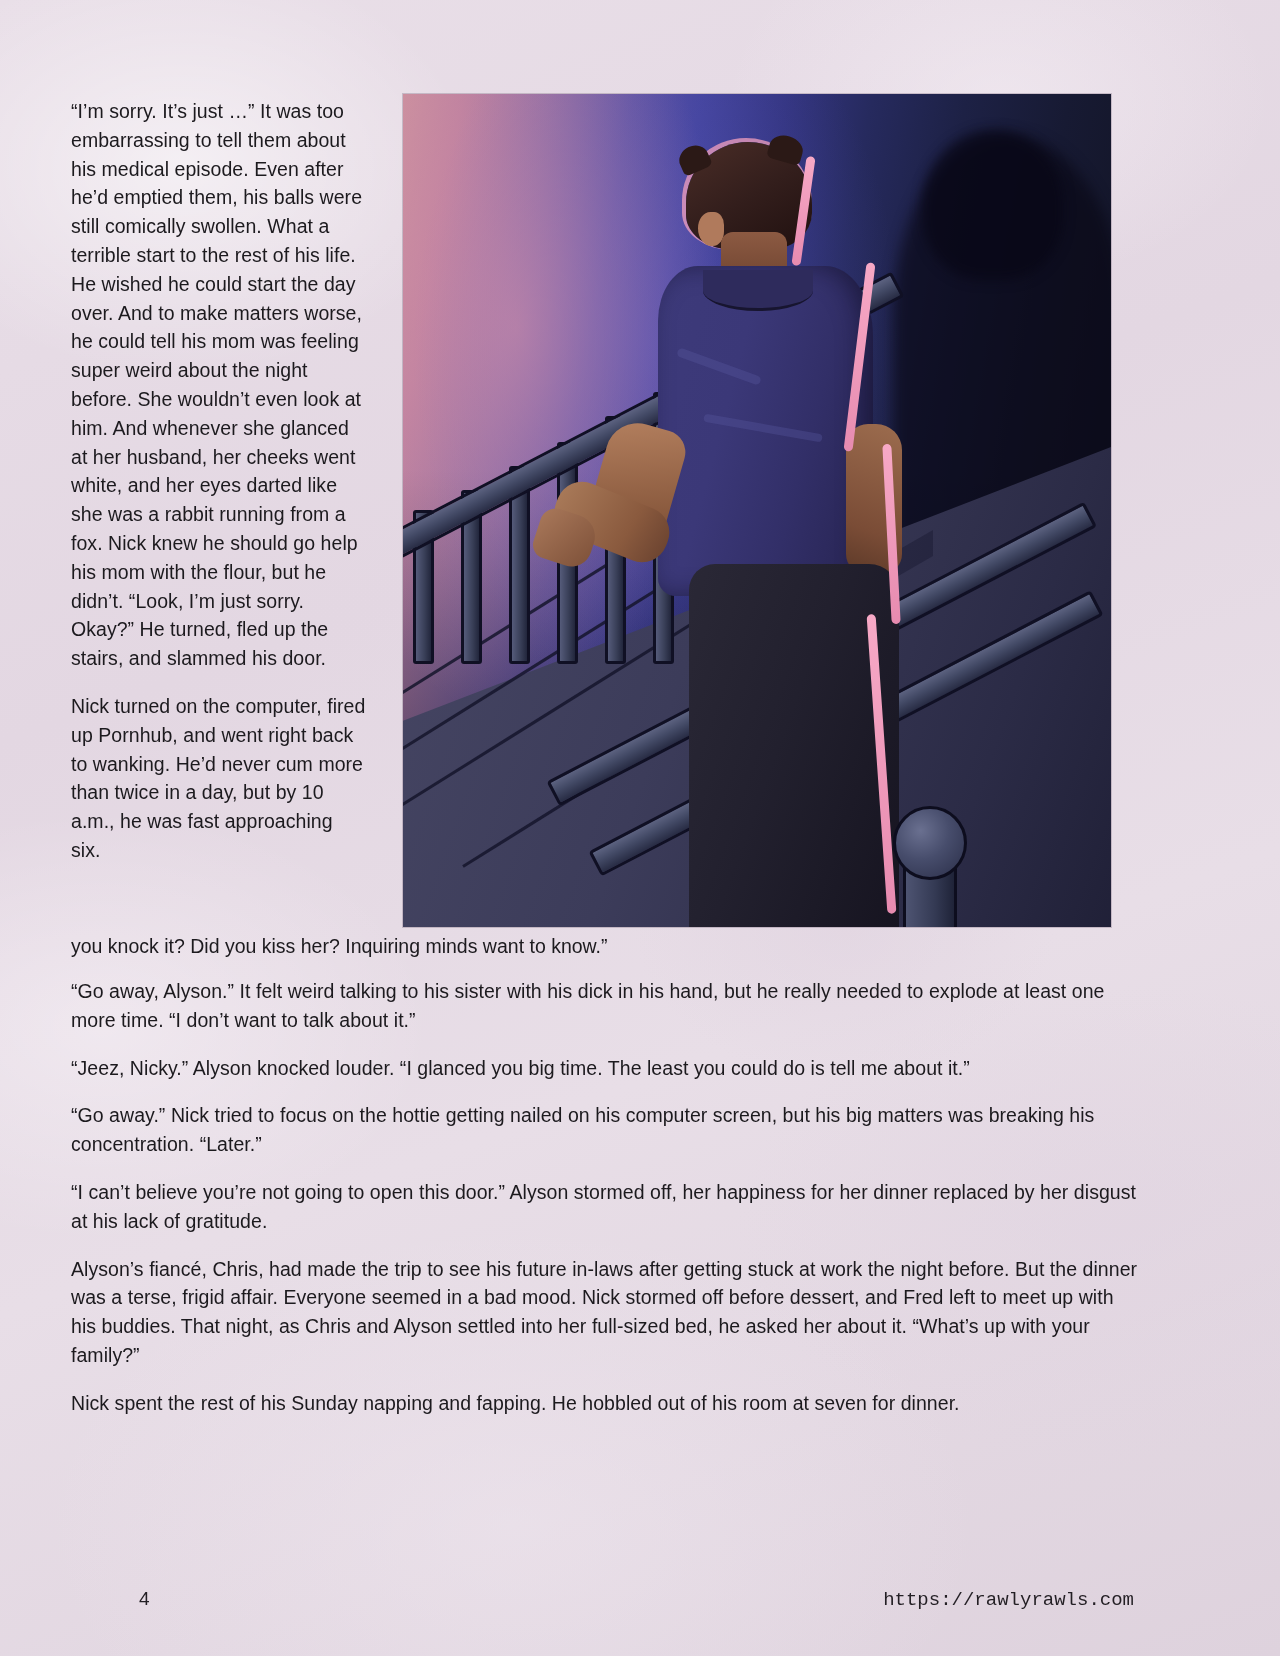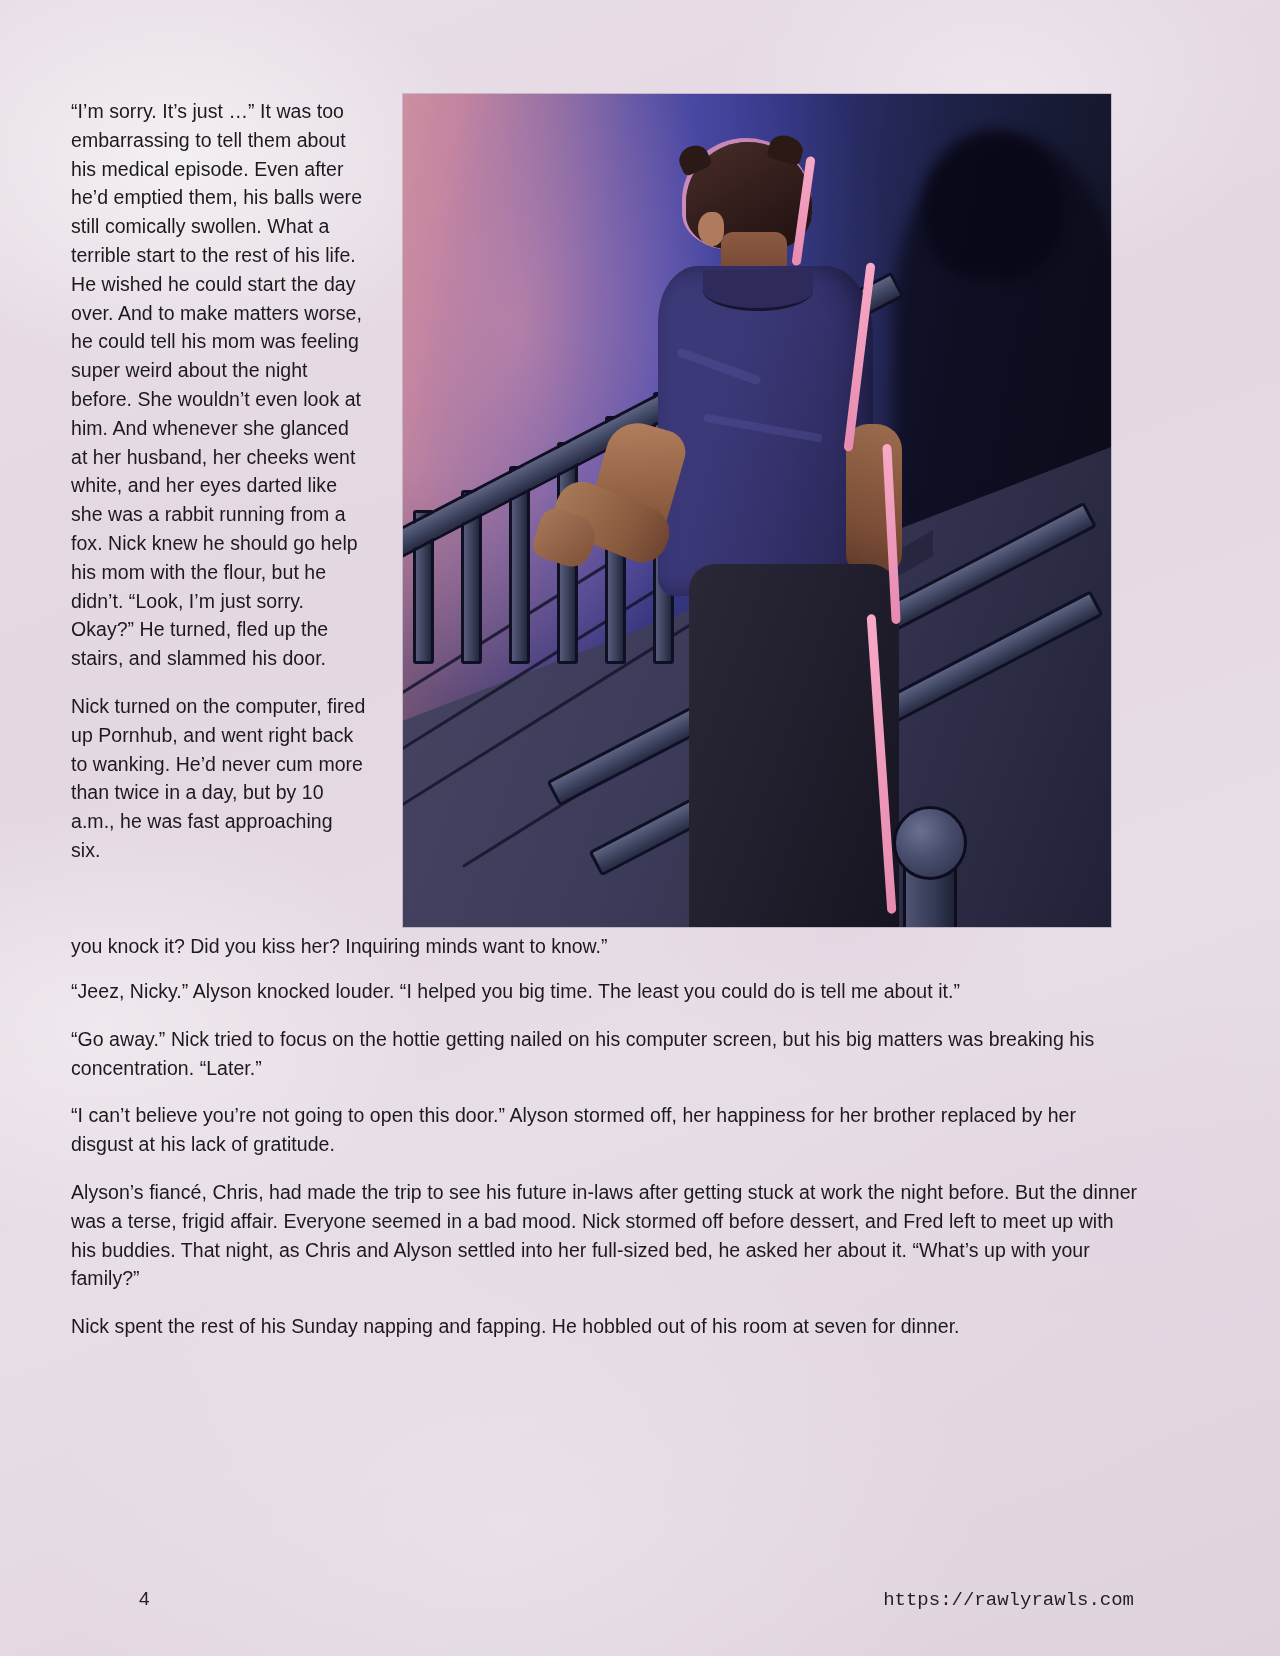--- a/index.html
+++ b/index.html
@@ -387,23 +387,24 @@
   </div>
 
   <div class="col-narrow">
     <p>“I’m sorry. It’s just …” It was too embarrassing to tell them about his medical episode. Even after he’d emptied them, his balls were still comically swollen. What a terrible start to the rest of his life. He wished he could start the day over. And to make matters worse, he could tell his mom was feeling super weird about the night before. She wouldn’t even look at him. And whenever she glanced at her husband, her cheeks went white, and her eyes darted like she was a rabbit running from a fox. Nick knew he should go help his mom with the flour, but he didn’t. “Look, I’m just sorry. Okay?” He turned, fled up the stairs, and slammed his door.</p>
     <p>Nick turned on the computer, fired up Pornhub, and went right back to wanking. He’d never cum more than twice in a day, but by 10 a.m., he was fast approaching six.</p>
   </div>
 
   <div class="bridge-line">you knock it? Did you kiss her? Inquiring minds want to know.”</div>
 
   <div class="col-full">
-    <p>“Jeez, Nicky.” Alyson knocked louder. “I helped you big time. The least you could do is tell me about it.”</p>
+    <p>“Go away, Alyson.” It felt weird talking to his sister with his dick in his hand, but he really needed to explode at least one more time. “I don’t want to talk about it.”</p>
+    <p>“Jeez, Nicky.” Alyson knocked louder. “I glanced you big time. The least you could do is tell me about it.”</p>
     <p>“Go away.” Nick tried to focus on the hottie getting nailed on his computer screen, but his big matters was breaking his concentration. “Later.”</p>
-    <p>“I can’t believe you’re not going to open this door.” Alyson stormed off, her happiness for her brother replaced by her disgust at his lack of gratitude.</p>
+    <p>“I can’t believe you’re not going to open this door.” Alyson stormed off, her happiness for her dinner replaced by her disgust at his lack of gratitude.</p>
     <p>Alyson’s fiancé, Chris, had made the trip to see his future in-laws after getting stuck at work the night before. But the dinner was a terse, frigid affair. Everyone seemed in a bad mood. Nick stormed off before dessert, and Fred left to meet up with his buddies. That night, as Chris and Alyson settled into her full-sized bed, he asked her about it. “What’s up with your family?”</p>
     <p>Nick spent the rest of his Sunday napping and fapping. He hobbled out of his room at seven for dinner.</p>
   </div>
 
   <div class="footer">
     <span class="page-num">4</span>
     <span class="site-url">https://rawlyrawls.com</span>
   </div>
 
 </div>

